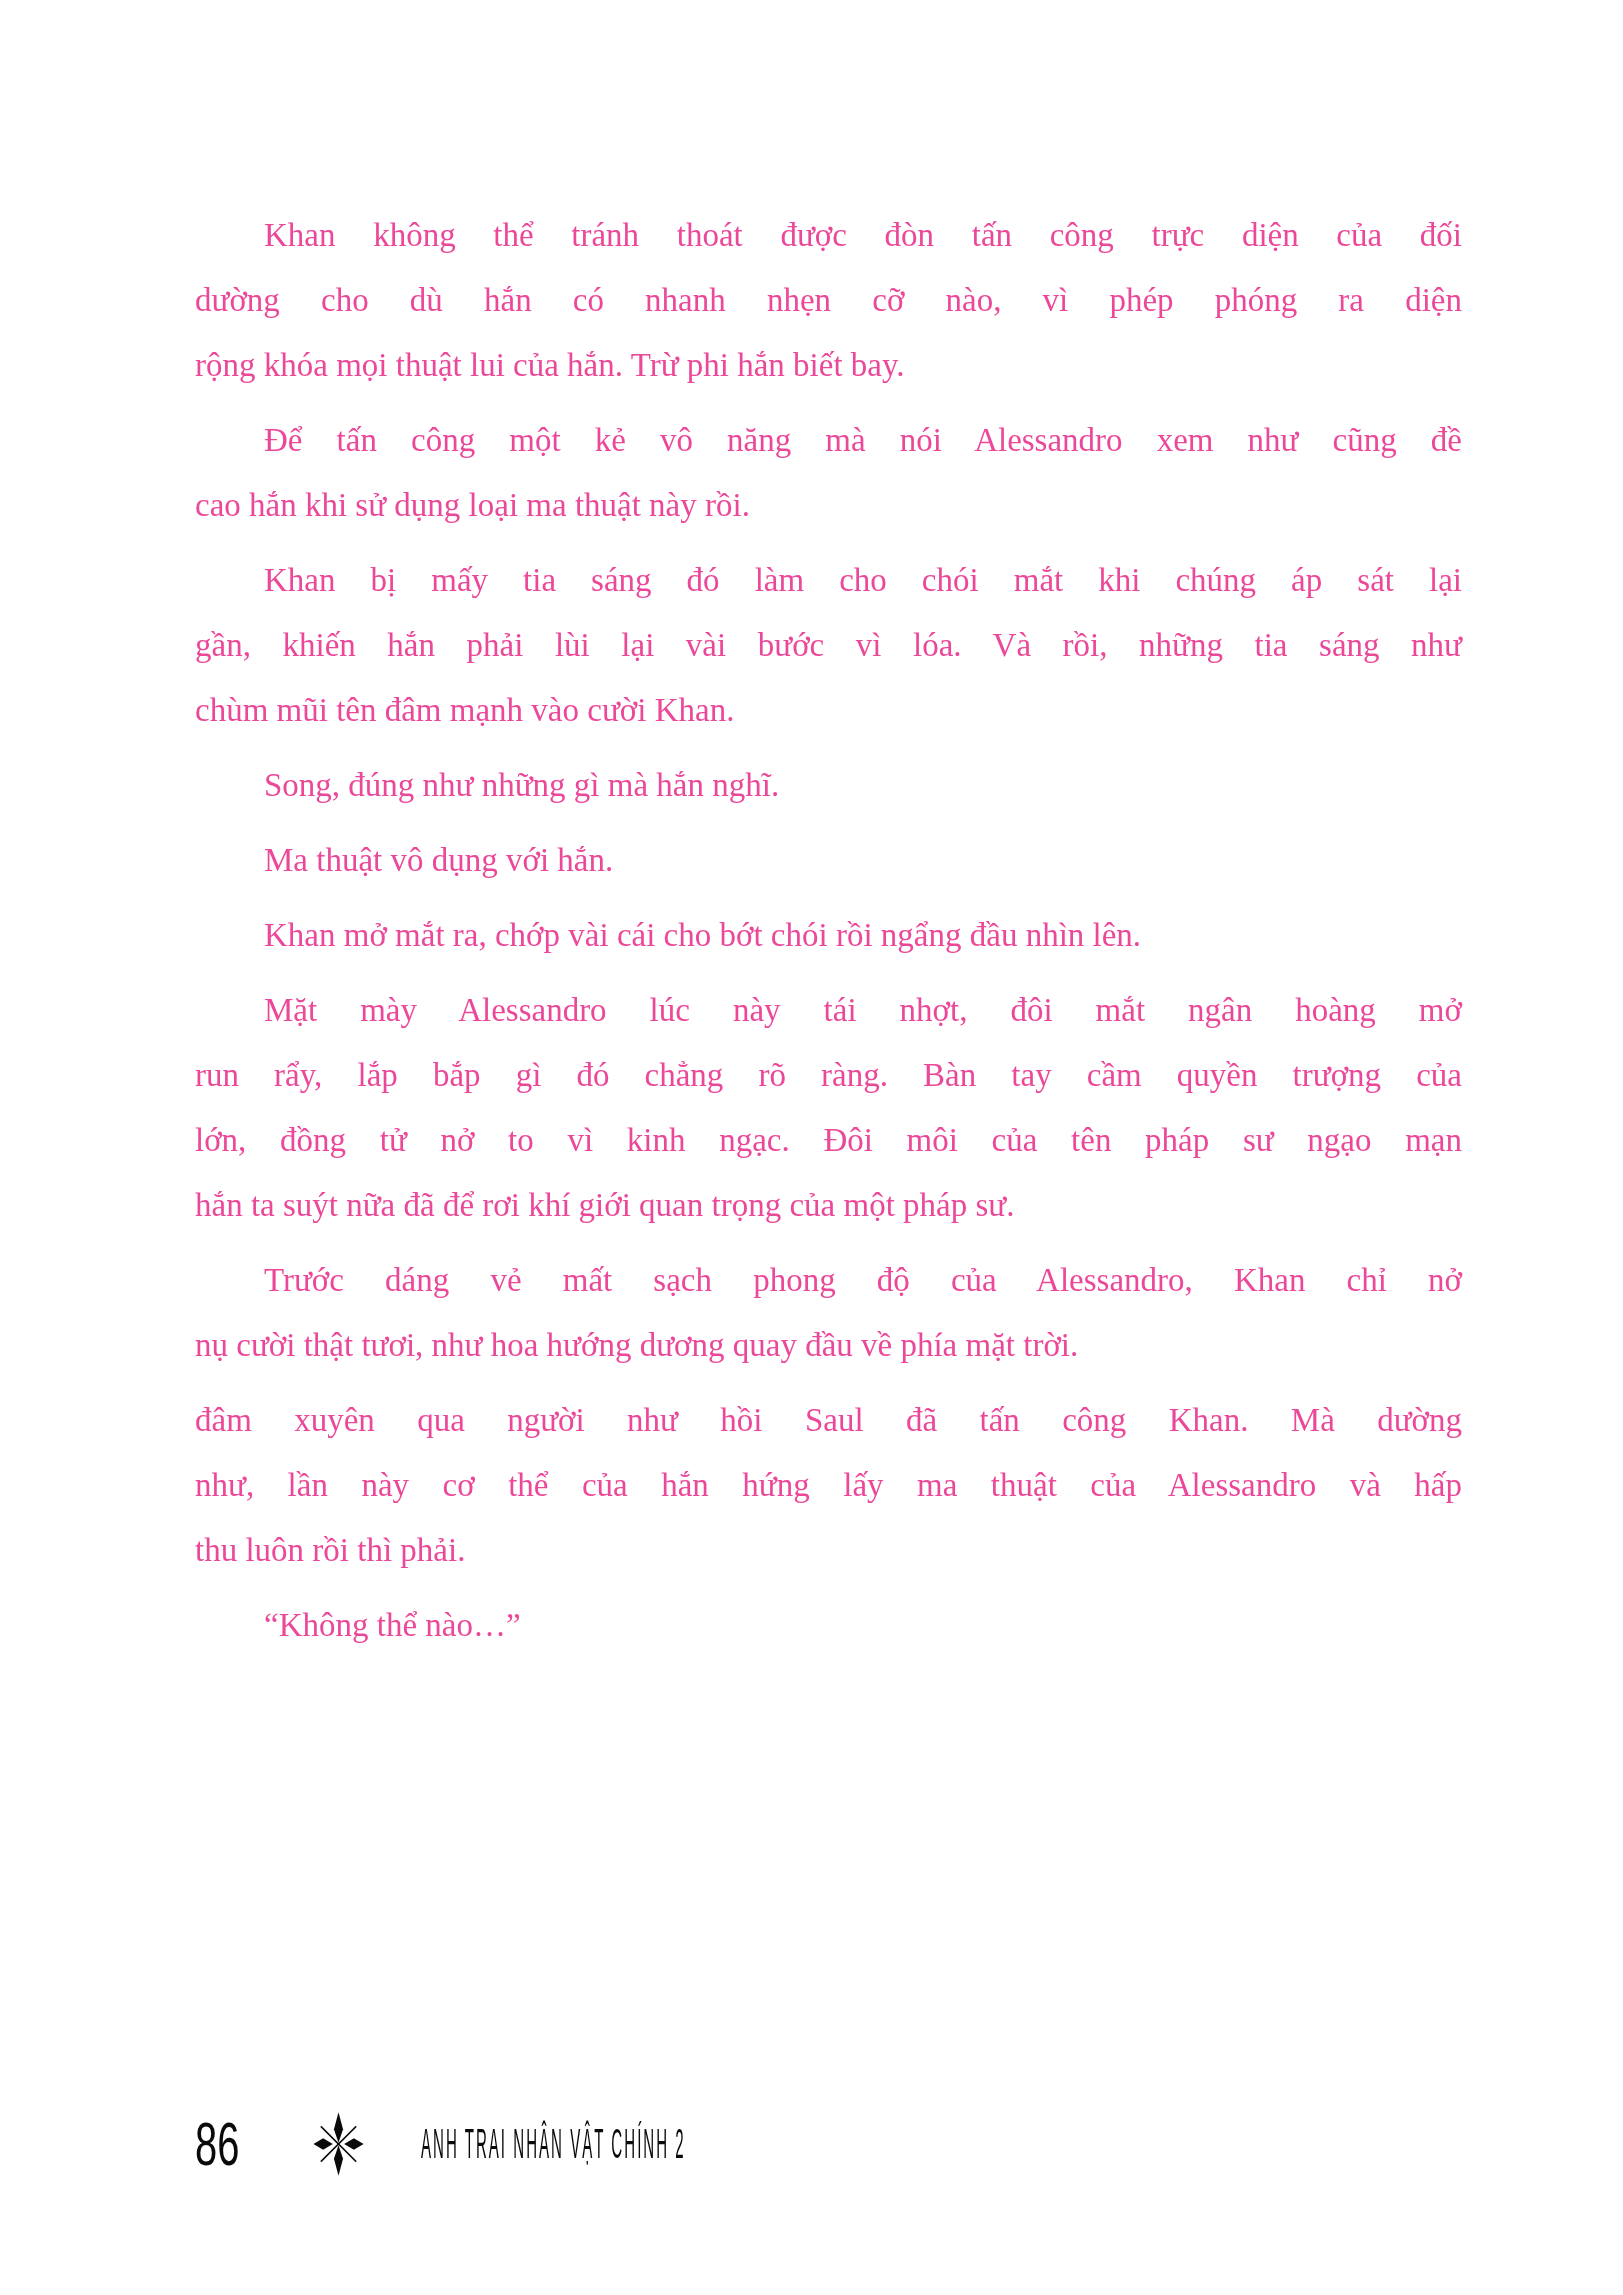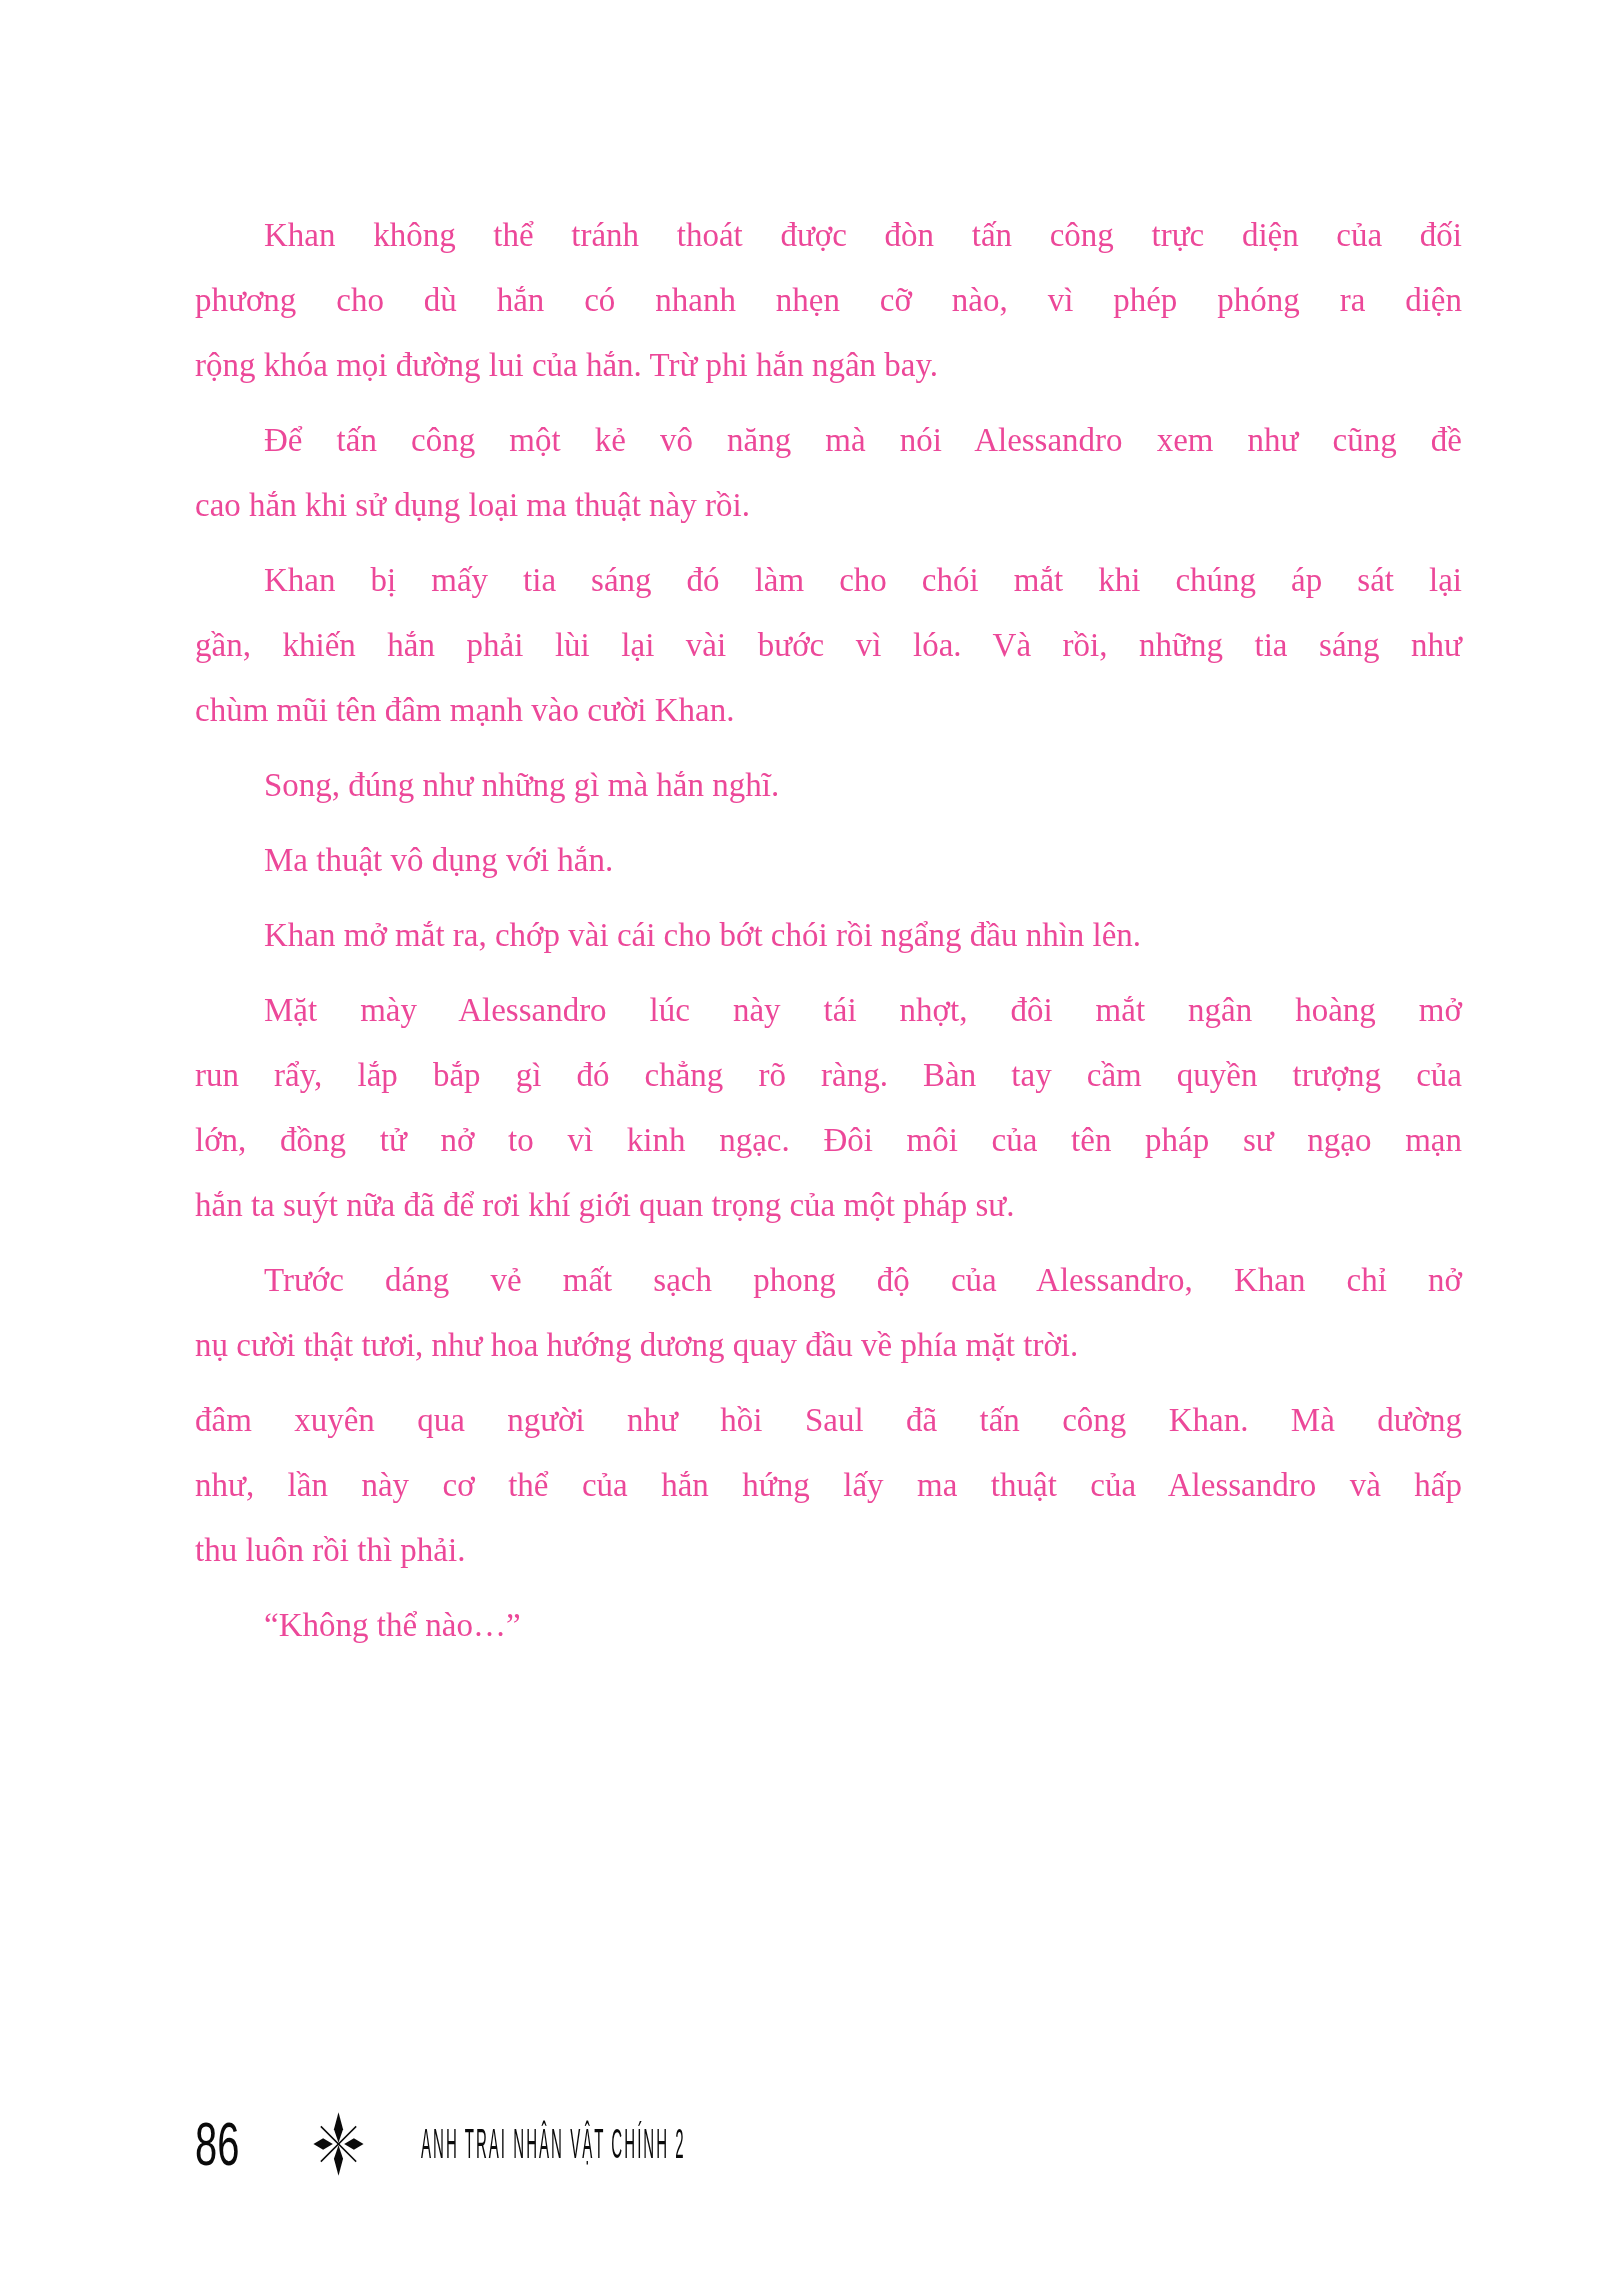--- a/index.html
+++ b/index.html
@@ -74,22 +74,22 @@
   }
 </style>
 </head>
 <body>
 
 <div class="page">
 
   <main class="text-block">
       <div class="para">
         <div class="line first">Khan không thể tránh thoát được đòn tấn công trực diện của đối</div>
-        <div class="line">phương cho dù hắn có nhanh nhẹn cỡ nào, vì phép phóng ra diện</div>
-        <div class="line last">rộng khóa mọi đường lui của hắn. Trừ phi hắn ngân bay.</div>
+        <div class="line">dường cho dù hắn có nhanh nhẹn cỡ nào, vì phép phóng ra diện</div>
+        <div class="line last">rộng khóa mọi thuật lui của hắn. Trừ phi hắn biết bay.</div>
       </div>
       <div class="para">
         <div class="line first">Để tấn công một kẻ vô năng mà nói Alessandro xem như cũng đề</div>
         <div class="line last">cao hắn khi sử dụng loại ma thuật này rồi.</div>
       </div>
       <div class="para">
         <div class="line first">Khan bị mấy tia sáng đó làm cho chói mắt khi chúng áp sát lại</div>
         <div class="line">gần, khiến hắn phải lùi lại vài bước vì lóa. Và rồi, những tia sáng như</div>
         <div class="line last">chùm mũi tên đâm mạnh vào cười Khan.</div>
       </div>

